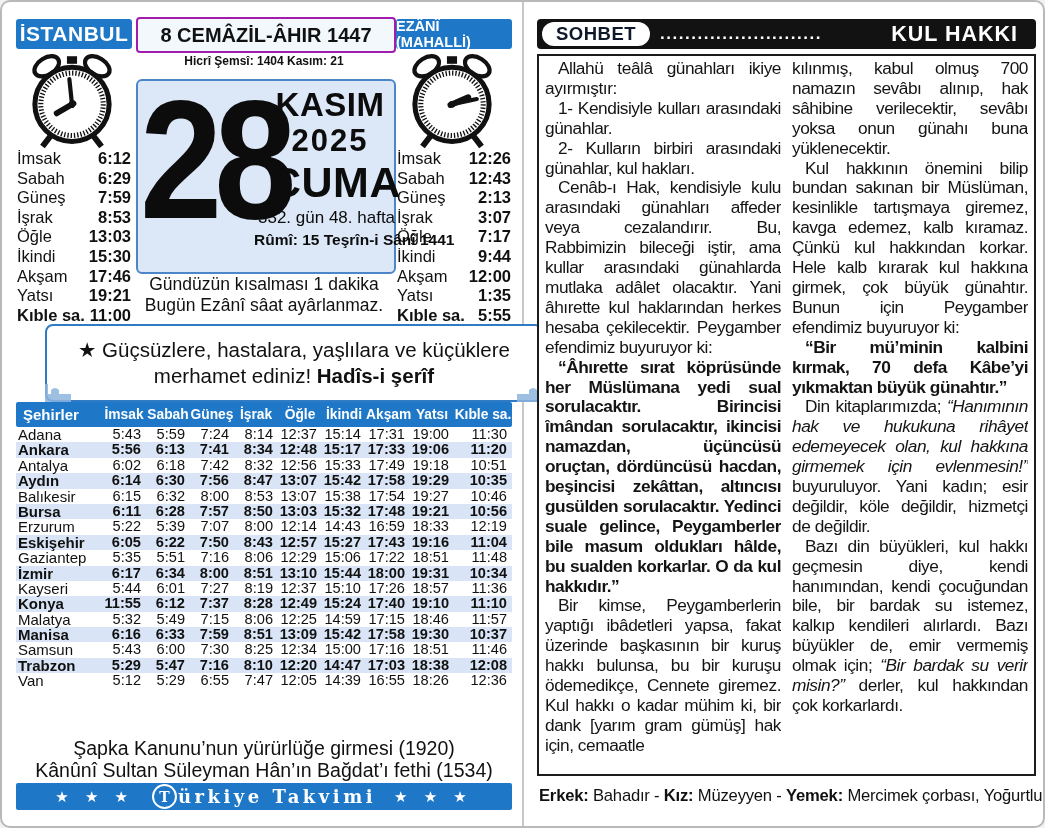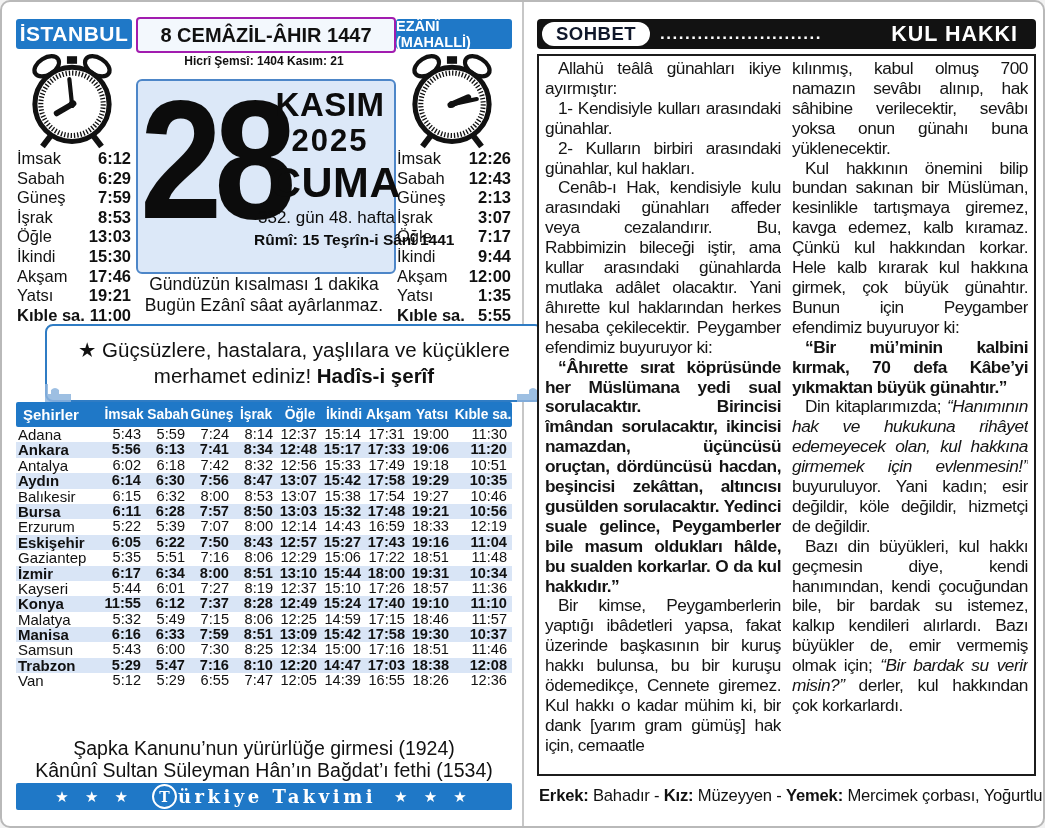--- a/index.html
+++ b/index.html
@@ -456,21 +456,21 @@
           <span>12:05</span>
           <span>14:39</span>
           <span>16:55</span>
           <span>18:26</span>
           <span>12:36</span>
         </div>
       </div>
   </div>
 
   <div class="history">
-    <div>Şapka Kanunu’nun yürürlüğe girmesi (1924)</div>
+    <div>Şapka Kanunu’nun yürürlüğe girmesi (1920)</div>
     <div>Kânûnî Sultan Süleyman Hân’ın Bağdat’ı fethi (1534)</div>
   </div>
 
   <div class="lfooter">
     <span class="stars">★ ★ ★</span>
     <span class="brand">
         <span class="tcircle">T</span>
         <span>ürkiye Takvimi</span>
       </span>
     <span class="stars">★ ★ ★</span>

